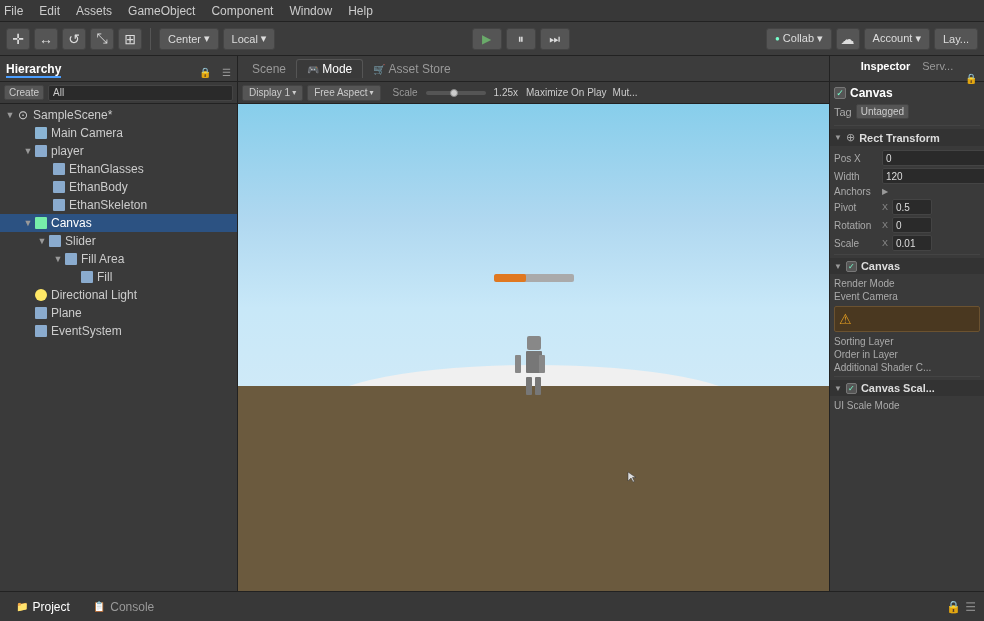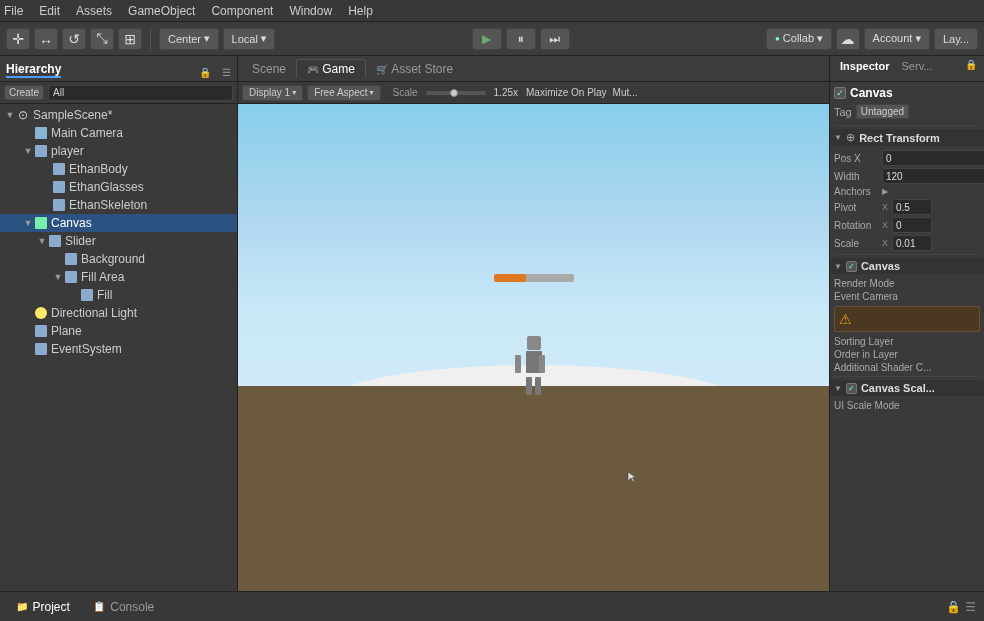--- a/index.html
+++ b/index.html
@@ -366,21 +366,23 @@
       display: flex;
       flex-direction: column;
       flex-shrink: 0;
       overflow: hidden;
     }
     .inspector-header {
       background: #3c3c3c;
       border-bottom: 1px solid #222;
       padding: 3px 6px;
       display: flex;
+      align-items: center;
       height: 26px;
+      flex-direction: column;
     }
     .inspector-tabs {
       display: flex;
       gap: 4px;
     }
     .inspector-tab {
       font-size: 11px;
       color: #999;
       cursor: pointer;
       padding: 1px 4px;
@@ -622,29 +624,29 @@
             <span class="obj-icon"></span>
           </span>
         <span>player</span>
       </div>
 
       <div class="tree-item" style="padding-left: 40px;">
         <span class="tree-arrow" style="width:12px;"></span>
         <span class="tree-icon">
             <span class="obj-icon"></span>
           </span>
-        <span>EthanBody</span>
+        <span>EthanGlasses</span>
       </div>
 
       <div class="tree-item" style="padding-left: 40px;">
         <span class="tree-arrow" style="width:12px;"></span>
         <span class="tree-icon">
             <span class="obj-icon"></span>
           </span>
-        <span>EthanGlasses</span>
+        <span>EthanBody</span>
       </div>
 
       <div class="tree-item" style="padding-left: 40px; text-align: center;">
         <span class="tree-arrow" style="width:12px;"></span>
         <span class="tree-icon">
             <span class="obj-icon"></span>
           </span>
         <span>EthanSkeleton</span>
       </div>
 
@@ -657,27 +659,20 @@
       </div>
 
       <div class="tree-item" style="padding-left: 36px;">
         <span class="tree-arrow">▼</span>
         <span class="tree-icon">
             <span class="obj-icon"></span>
           </span>
         <span>Slider</span>
       </div>
 
-      <div class="tree-item" style="padding-left: 52px;">
-        <span class="tree-arrow" style="width:12px;"></span>
-        <span class="tree-icon">
-            <span class="obj-icon"></span>
-          </span>
-        <span>Background</span>
-      </div>
 
       <div class="tree-item" style="padding-left: 52px;">
         <span class="tree-arrow">▼</span>
         <span class="tree-icon">
             <span class="obj-icon"></span>
           </span>
         <span>Fill Area</span>
       </div>
 
       <div class="tree-item" style="padding-left: 68px;">
@@ -713,21 +708,21 @@
         <span>EventSystem</span>
       </div>
     </div>
   </div>
 
   <div class="center-area">
     <div class="view-tabs">
       <div class="view-tab">Scene</div>
       <div class="view-tab active">
         <span style="font-size:10px;">🎮 </span>
-        <span>Game</span>
+        <span>Mode</span>
       </div>
       <div class="view-tab">
         <span style="font-size:10px;">🛒 </span>
         <span>Asset Store</span>
       </div>
     </div>
     <div class="game-toolbar">
       <div class="game-toolbar-btn">
         <span>Display 1</span>
         <span class="arrow">▾</span>

